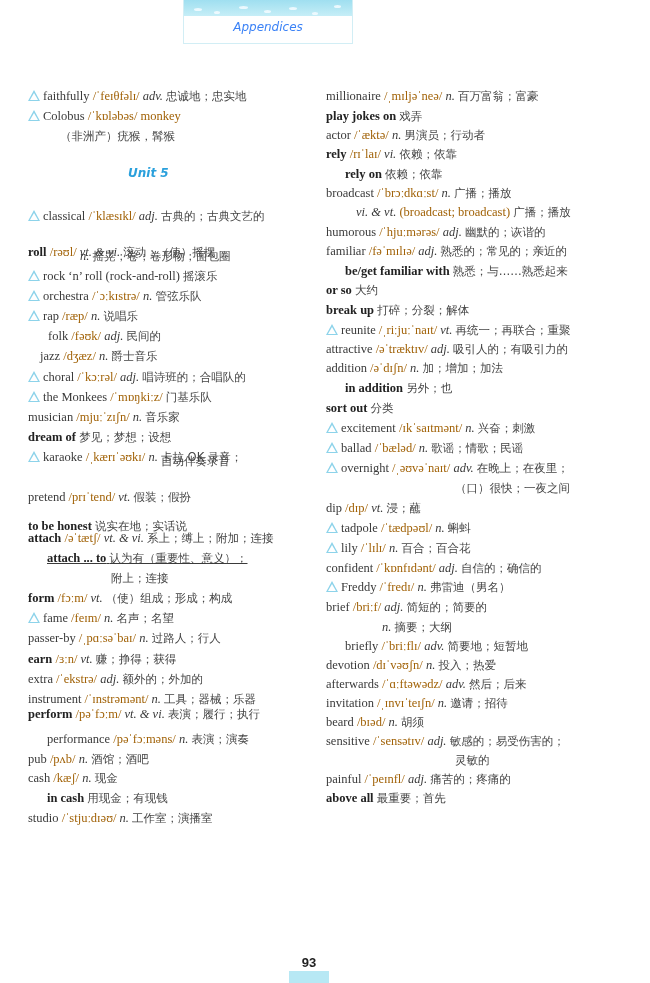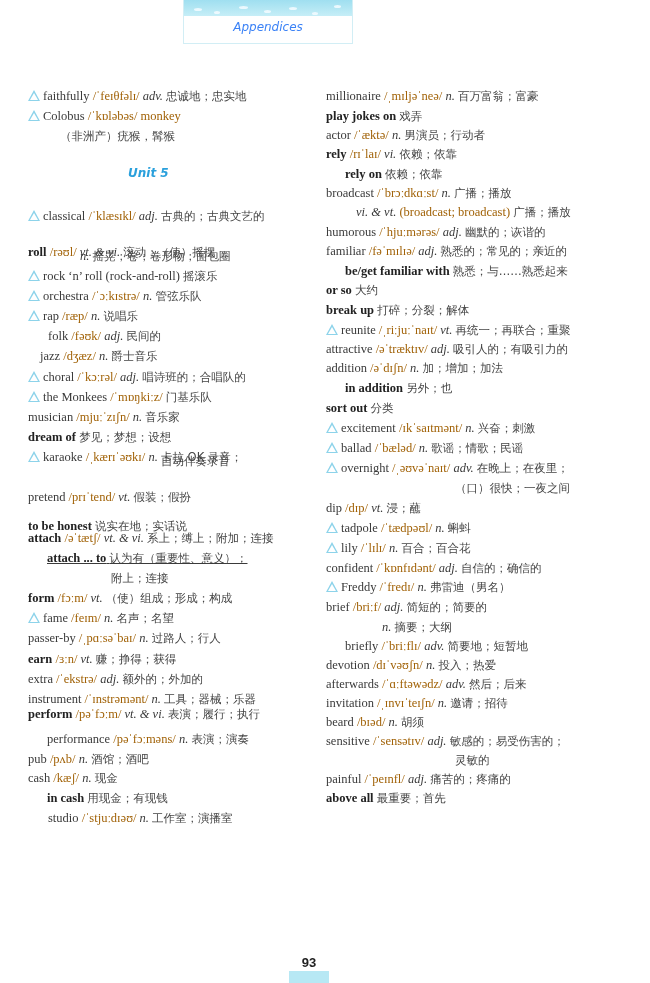--- a/index.html
+++ b/index.html
@@ -75,21 +75,21 @@
     <div class="line" style="left: 28px; top: 610px;"><span class="tri"></span><span class="hw">fame</span> <span class="ipa">/feɪm/</span> <span class="pos">n.</span> <span class="zh">名声；名望</span></div>
     <div class="line" style="left: 28px; top: 630px;"><span class="hw">passer-by</span> <span class="ipa">/ˌpɑːsəˈbaɪ/</span> <span class="pos">n.</span> <span class="zh">过路人；行人</span></div>
     <div class="line" style="left: 28px; top: 651px;"><span class="hw bold">earn</span> <span class="ipa">/ɜːn/</span> <span class="pos">vt.</span> <span class="zh">赚；挣得；获得</span></div>
     <div class="line" style="left: 28px; top: 671px;"><span class="hw">extra</span> <span class="ipa">/ˈekstrə/</span> <span class="pos">adj.</span> <span class="zh">额外的；外加的</span></div>
     <div class="line" style="left: 28px; top: 691px;"><span class="hw">instrument</span> <span class="ipa">/ˈɪnstrəmənt/</span> <span class="pos">n.</span> <span class="zh">工具；器械；乐器</span></div>
     <div class="line" style="left: 28px; top: 706px;"><span class="hw bold">perform</span> <span class="ipa">/pəˈfɔːm/</span> <span class="pos">vt. &amp; vi.</span> <span class="zh">表演；履行；执行</span></div>
     <div class="line" style="left: 47px; top: 731px;"><span class="hw">performance</span> <span class="ipa">/pəˈfɔːməns/</span> <span class="pos">n.</span> <span class="zh">表演；演奏</span></div>
     <div class="line" style="left: 28px; top: 751px;"><span class="hw">pub</span> <span class="ipa">/pʌb/</span> <span class="pos">n.</span> <span class="zh">酒馆；酒吧</span></div>
     <div class="line" style="left: 28px; top: 770px;"><span class="hw">cash</span> <span class="ipa">/kæʃ/</span> <span class="pos">n.</span> <span class="zh">现金</span></div>
     <div class="line" style="left: 47px; top: 790px;"><span class="hw bold">in cash</span> <span class="zh">用现金；有现钱</span></div>
-    <div class="line" style="left: 28px; top: 810px; margin-left: 20px;"><span class="hw">studio</span> <span class="ipa">/ˈstjuːdɪəʊ/</span> <span class="pos">n.</span> <span class="zh">工作室；演播室</span></div>
+    <div class="line" style="left: 28px; top: 810px;"><span class="hw">studio</span> <span class="ipa">/ˈstjuːdɪəʊ/</span> <span class="pos">n.</span> <span class="zh">工作室；演播室</span></div>
   </div>
 <div id="right-col">
     <div class="line" style="left: 326px; top: 88px;"><span class="hw">millionaire</span> <span class="ipa">/ˌmɪljəˈneə/</span> <span class="pos">n.</span> <span class="zh">百万富翁；富豪</span></div>
     <div class="line" style="left: 326px; top: 108px;"><span class="hw bold">play jokes on</span> <span class="zh">戏弄</span></div>
     <div class="line" style="left: 326px; top: 127px;"><span class="hw">actor</span> <span class="ipa">/ˈæktə/</span> <span class="pos">n.</span> <span class="zh">男演员；行动者</span></div>
     <div class="line" style="left: 326px; top: 146px;"><span class="hw bold">rely</span> <span class="ipa">/rɪˈlaɪ/</span> <span class="pos">vi.</span> <span class="zh">依赖；依靠</span></div>
     <div class="line" style="left: 345px; top: 166px;"><span class="hw bold">rely on</span> <span class="zh">依赖；依靠</span></div>
     <div class="line" style="left: 326px; top: 185px;"><span class="hw">broadcast</span> <span class="ipa">/ˈbrɔːdkɑːst/</span> <span class="pos">n.</span> <span class="zh">广播；播放</span></div>
     <div class="line" style="left: 356px; top: 204px;"><span class="pos">vi. &amp; vt.</span> <span class="ipa">(broadcast; broadcast)</span> <span class="zh">广播；播放</span></div>
     <div class="line" style="left: 326px; top: 224px;"><span class="hw">humorous</span> <span class="ipa">/ˈhjuːmərəs/</span> <span class="pos">adj.</span> <span class="zh">幽默的；诙谐的</span></div>

